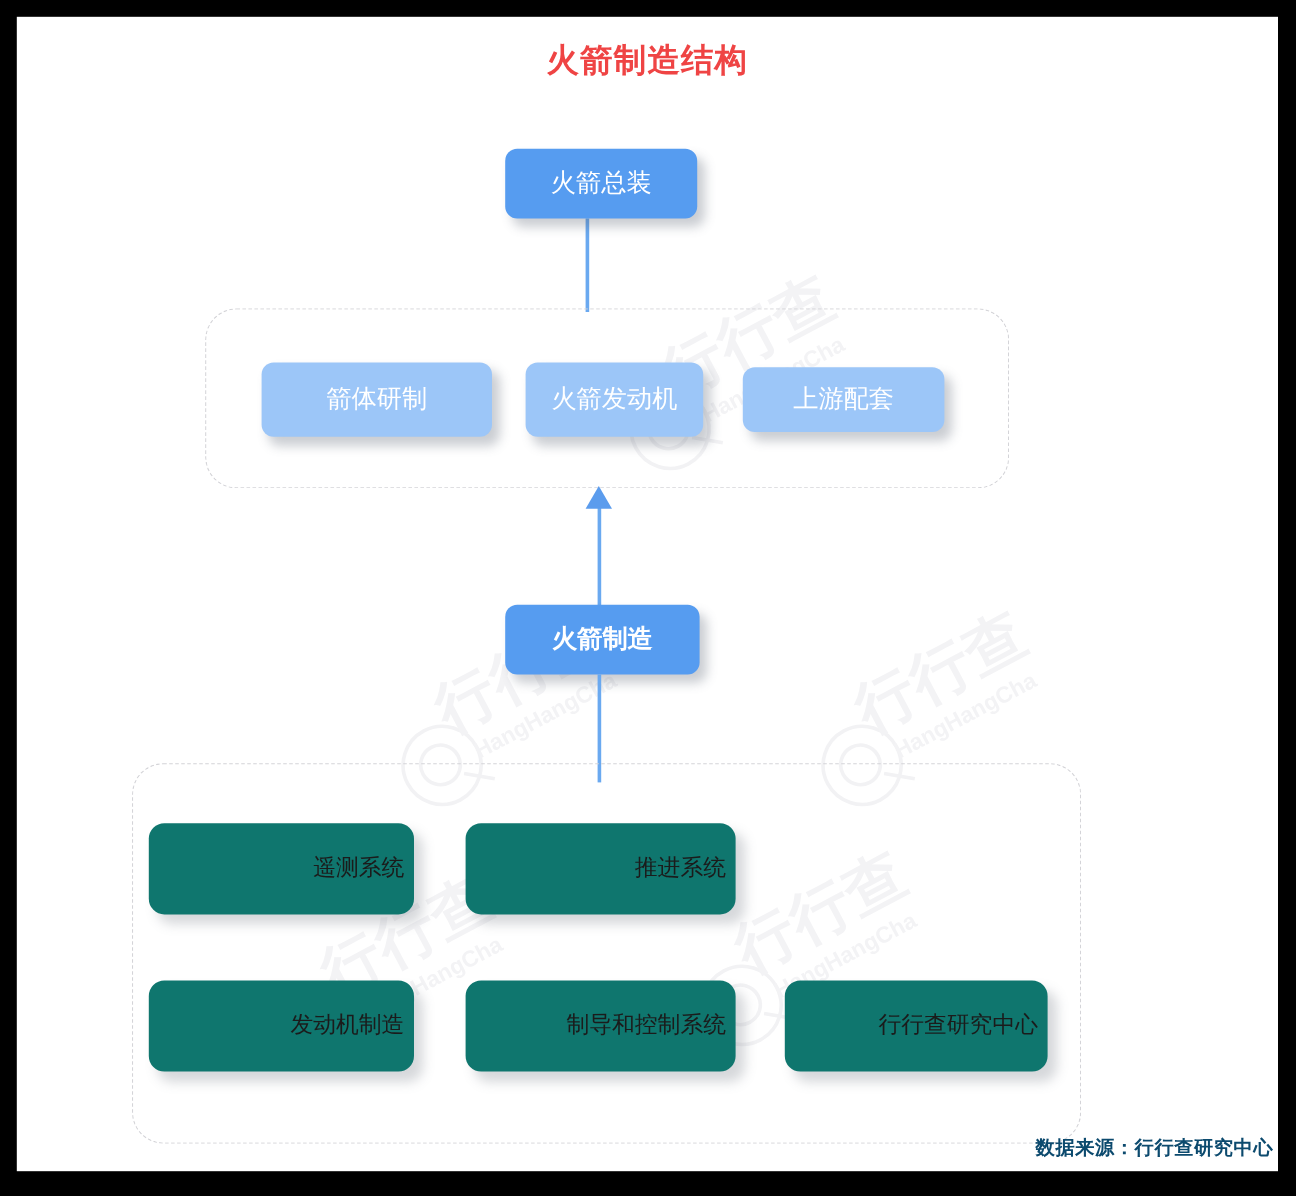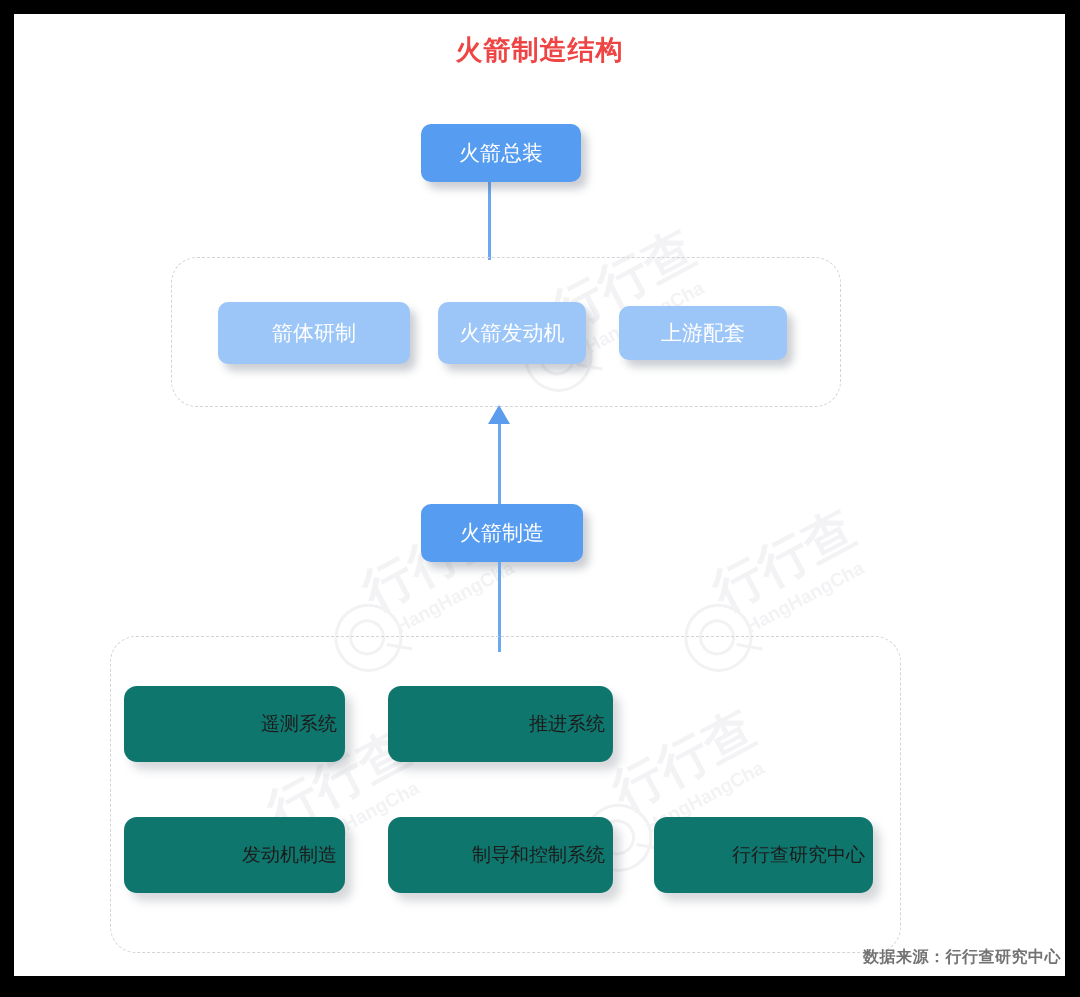--- a/index.html
+++ b/index.html
@@ -160,21 +160,21 @@
     justify-content: flex-end;
   }
 
   
   #source {
     position: absolute;
     right: 4px;
     bottom: 8px;
     font-size: 16px;
     font-weight: 700;
-    color: #737373;
+    color: #0c4a6e;
     letter-spacing: 0.5px;
     white-space: nowrap;
     text-align: center;
   }
 </style>
 </head>
 <body>
 
 <div id="frame">
 
@@ -232,21 +232,21 @@
     <span>火箭发动机</span>
   </div>
 
   <div class="node blue-soft" style="left:605px; top:292px; width:168px; height:54px;">
     <span>上游配套</span>
   </div>
 
   <div class="conn" style="left:484px; top:404px; height:88px;"></div>
   <div class="arrow-up" style="left:474px; top:391px;"></div>
 
-  <div class="node blue-strong" style="left:407px; top:490px; width:162px; height:58px;">
+  <div class="node blue-strong" style="left:407px; top:490px; width:162px; height:58px;font-weight:bold;">
     <span>火箭制造</span>
   </div>
 
   <div class="conn" style="left:484px; top:548px; height:90px;"></div>
 
   <div class="group" style="left:96px; top:622px; width:789px; height:315px;"></div>
 
   <div class="node grey" style="left:110px; top:672px; width:221px; height:76px;">
     <span>遥测系统</span>
   </div>

